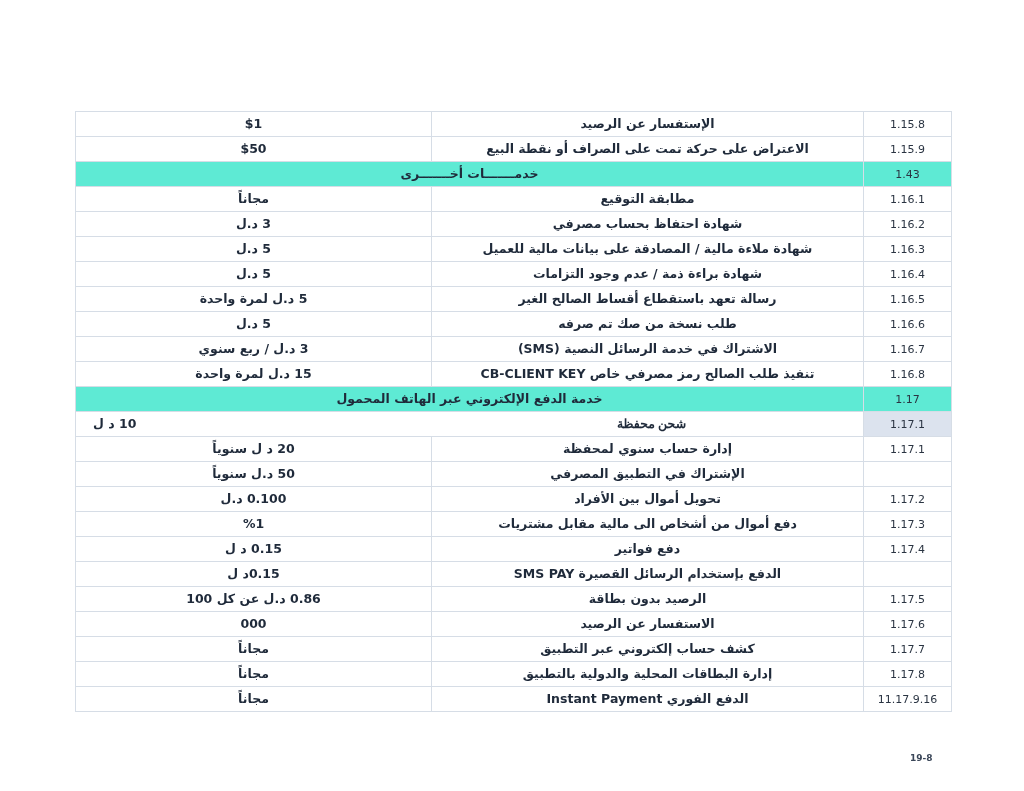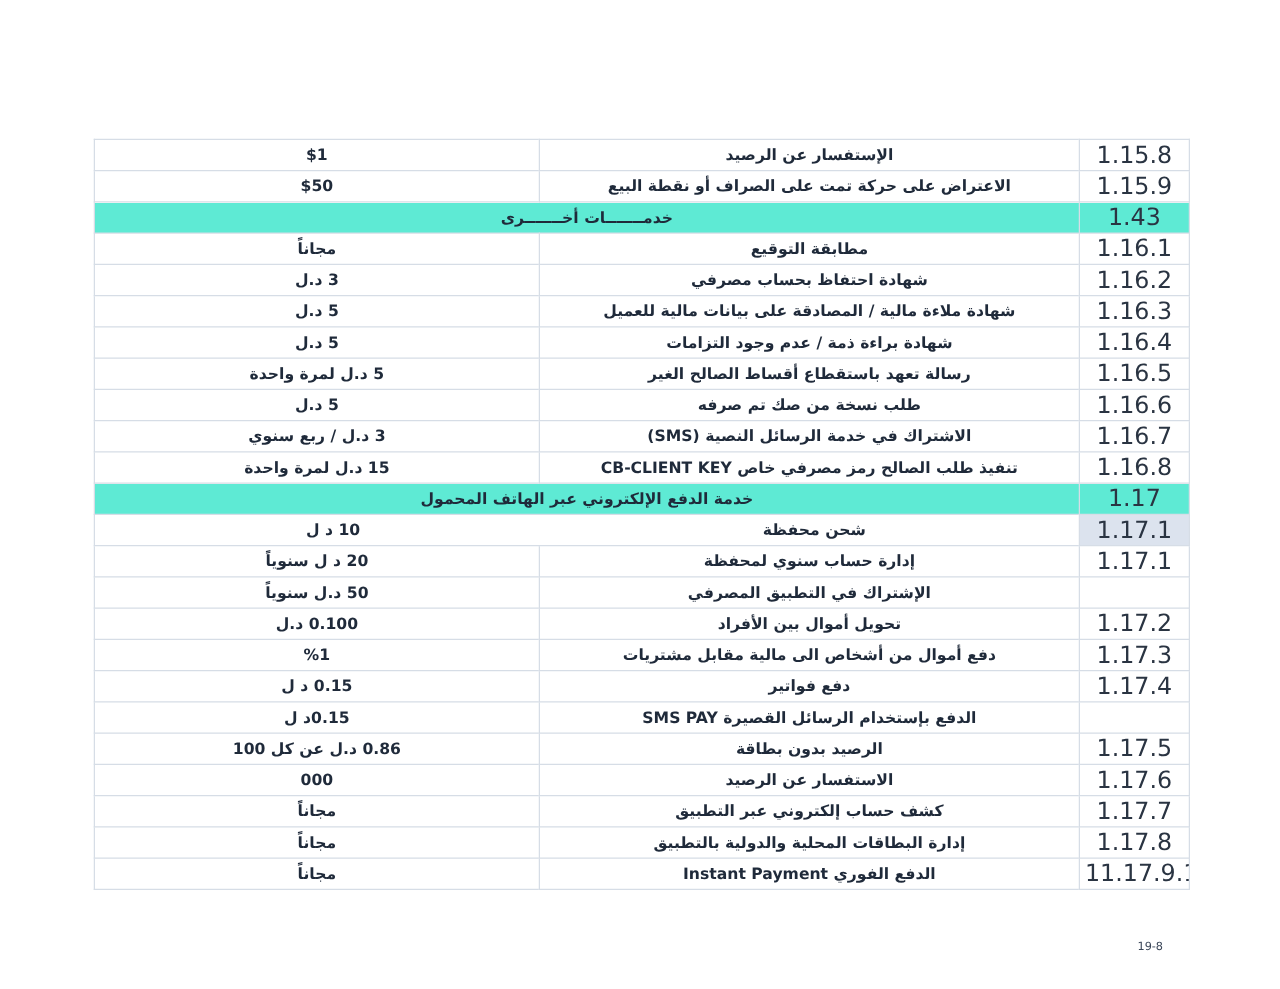--- a/index.html
+++ b/index.html
@@ -33,41 +33,41 @@
       text-align: center;
       vertical-align: middle;
       white-space: nowrap;
       overflow: hidden;
       line-height: 1;
     }
     .fee-table td.num {
       width: 79px;
       direction: ltr;
       font-weight: normal;
-      font-size: 19px;
+      font-size: 11px;
       color: #2a3442;
     }
     .fee-table td.desc {
       width: 423px;
     }
     .fee-table td.price {
       width: 347px;
     }
     .fee-table tr.section td {
       background: #5eead4;
     }
     .fee-table td.highlight {
       background: #dce3ee;
     }
     .page-number {
       position: absolute;
       left: 910px;
       top: 753px;
       font-size: 9px;
-      font-weight: normal;
+      font-weight: bold;
       color: #3a4658;
     }
   </style>
 </head>
 <body>
 
 <table class="fee-table">
   <tbody>
     <tr>
       <td class="num">1.15.8</td>
@@ -124,22 +124,22 @@
       <td class="price">15 د.ل لمرة واحدة</td>
     </tr>
     <tr class="section">
       <td class="num">1.17</td>
       <td colspan="2">خدمة الدفع الإلكتروني عبر الهاتف المحمول</td>
     </tr>
     <tr>
       <td class="num highlight">1.17.1</td>
       <td colspan="2" style="padding:0;">
         <div style="display:flex; direction:rtl; width:100%;">
-          <span style="width:423px; text-align:center;">شحن محفظة</span>
-          <span style="width:347px; text-align:center;">10 د ل</span>
+          <span style="width:423px; text-align:center;font-family:Liberation Serif, serif;">شحن محفظة</span>
+          <span style="width:347px; text-align:left;">10 د ل</span>
         </div>
       </td>
     </tr>
     <tr>
       <td class="num">1.17.1</td>
       <td class="desc">إدارة حساب سنوي لمحفظة</td>
       <td class="price">20 د ل سنوياً</td>
     </tr>
     <tr>
       <td class="num"></td>

